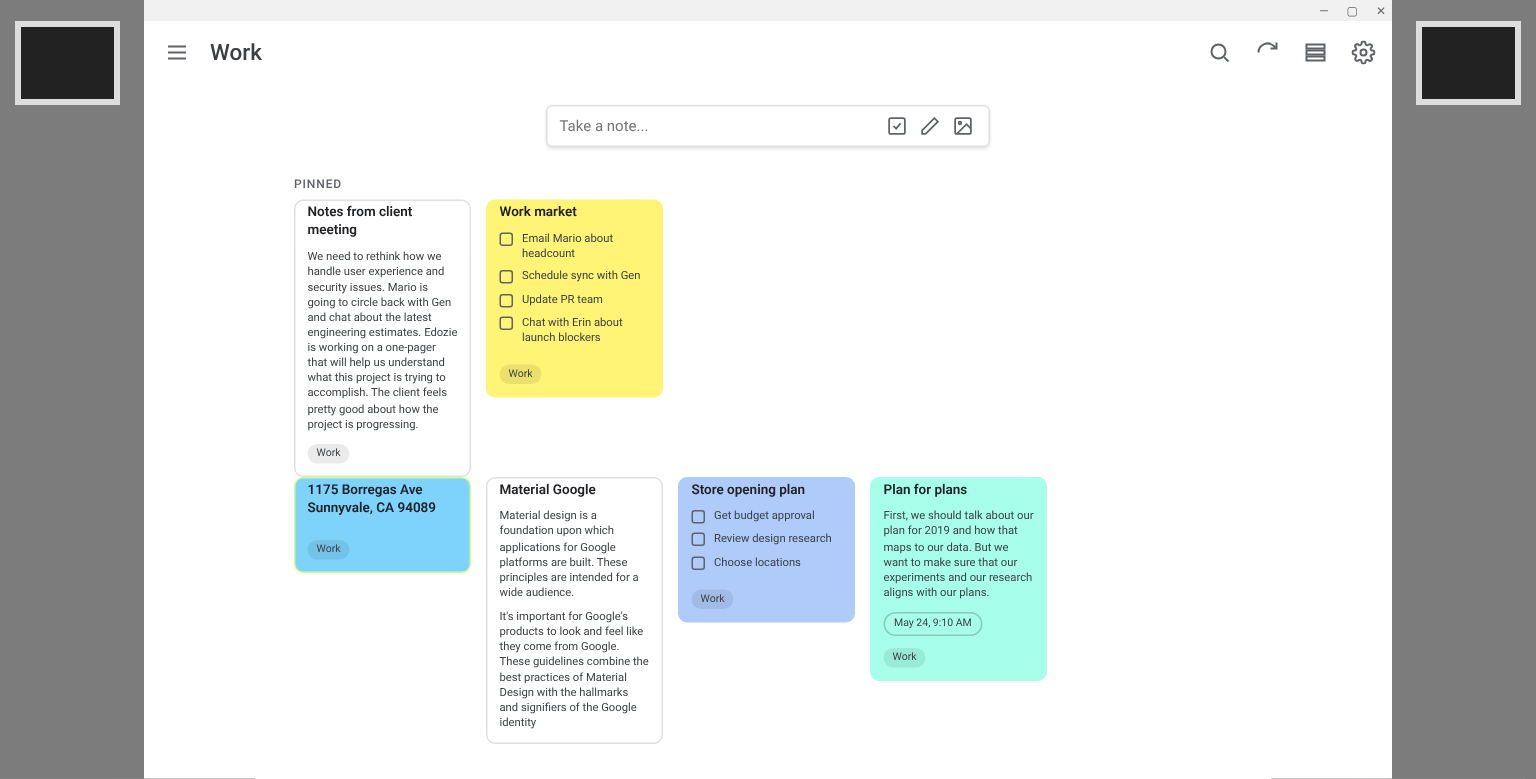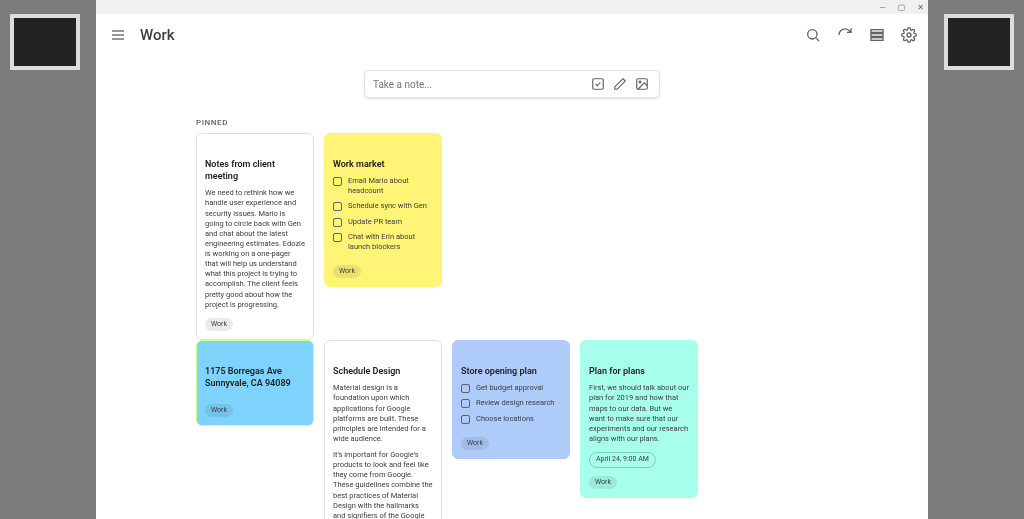--- a/index.html
+++ b/index.html
@@ -123,21 +123,21 @@
   .grid {
     display:flex;
     gap: 10px;
     align-items:flex-start;
   }
 
   .note {
     width: 118px;
     border: 1px solid #e0e0e0;
     border-radius: 6px;
-    padding: 24px 8px 8px 8px;
+    padding: 2px 8px 8px 8px;
     font-size: 8px;
     line-height: 1.35;
     color:#202124;
     background:#fff;
   }
   .note.yellow { background:#fff475; border-color:#fff475; }
   .note.green  { background:#7dd3fc; border-color:#ccff90; }
   .note.blue   { background:#aecbfa; border-color:#aecbfa; }
   .note.teal   { background:#a7ffeb; border-color:#a7ffeb; }
 
@@ -308,21 +308,21 @@
       </div>
 
       <div class="grid">
 
         <div class="note green">
           <div class="note-title">1175 Borregas Ave Sunnyvale, CA 94089</div>
           <span class="chip">Work</span>
         </div>
 
         <div class="note">
-          <div class="note-title">Schedule Design</div>
+          <div class="note-title">Material Google</div>
           <div class="note-body">
             <p>Material design is a foundation upon which applications for Google platforms are built. These principles are intended for a wide audience.</p>
             <p>It's important for Google's products to look and feel like they come from Google. These guidelines combine the best practices of Material Design with the hallmarks and signifiers of the Google identity</p>
           </div>
         </div>
 
         <div class="note blue">
           <div class="note-title">Store opening plan</div>
           <ul class="checklist">
             <li>
@@ -340,21 +340,21 @@
           </ul>
           <span class="chip">Work</span>
         </div>
 
         <div class="note teal">
           <div class="note-title">Plan for plans</div>
           <div class="note-body">
             <p>First, we should talk about our plan for 2019 and how that maps to our data. But we want to make sure that our experiments and our research aligns with our plans.</p>
           </div>
           <div>
-            <span class="chip chip-outline">April 24, 9:00 AM</span>
+            <span class="chip chip-outline">May 24, 9:10 AM</span>
             <span class="chip">Work</span>
           </div>
         </div>
 
       </div>
     </div>
 
   </div>
 </div>
 

